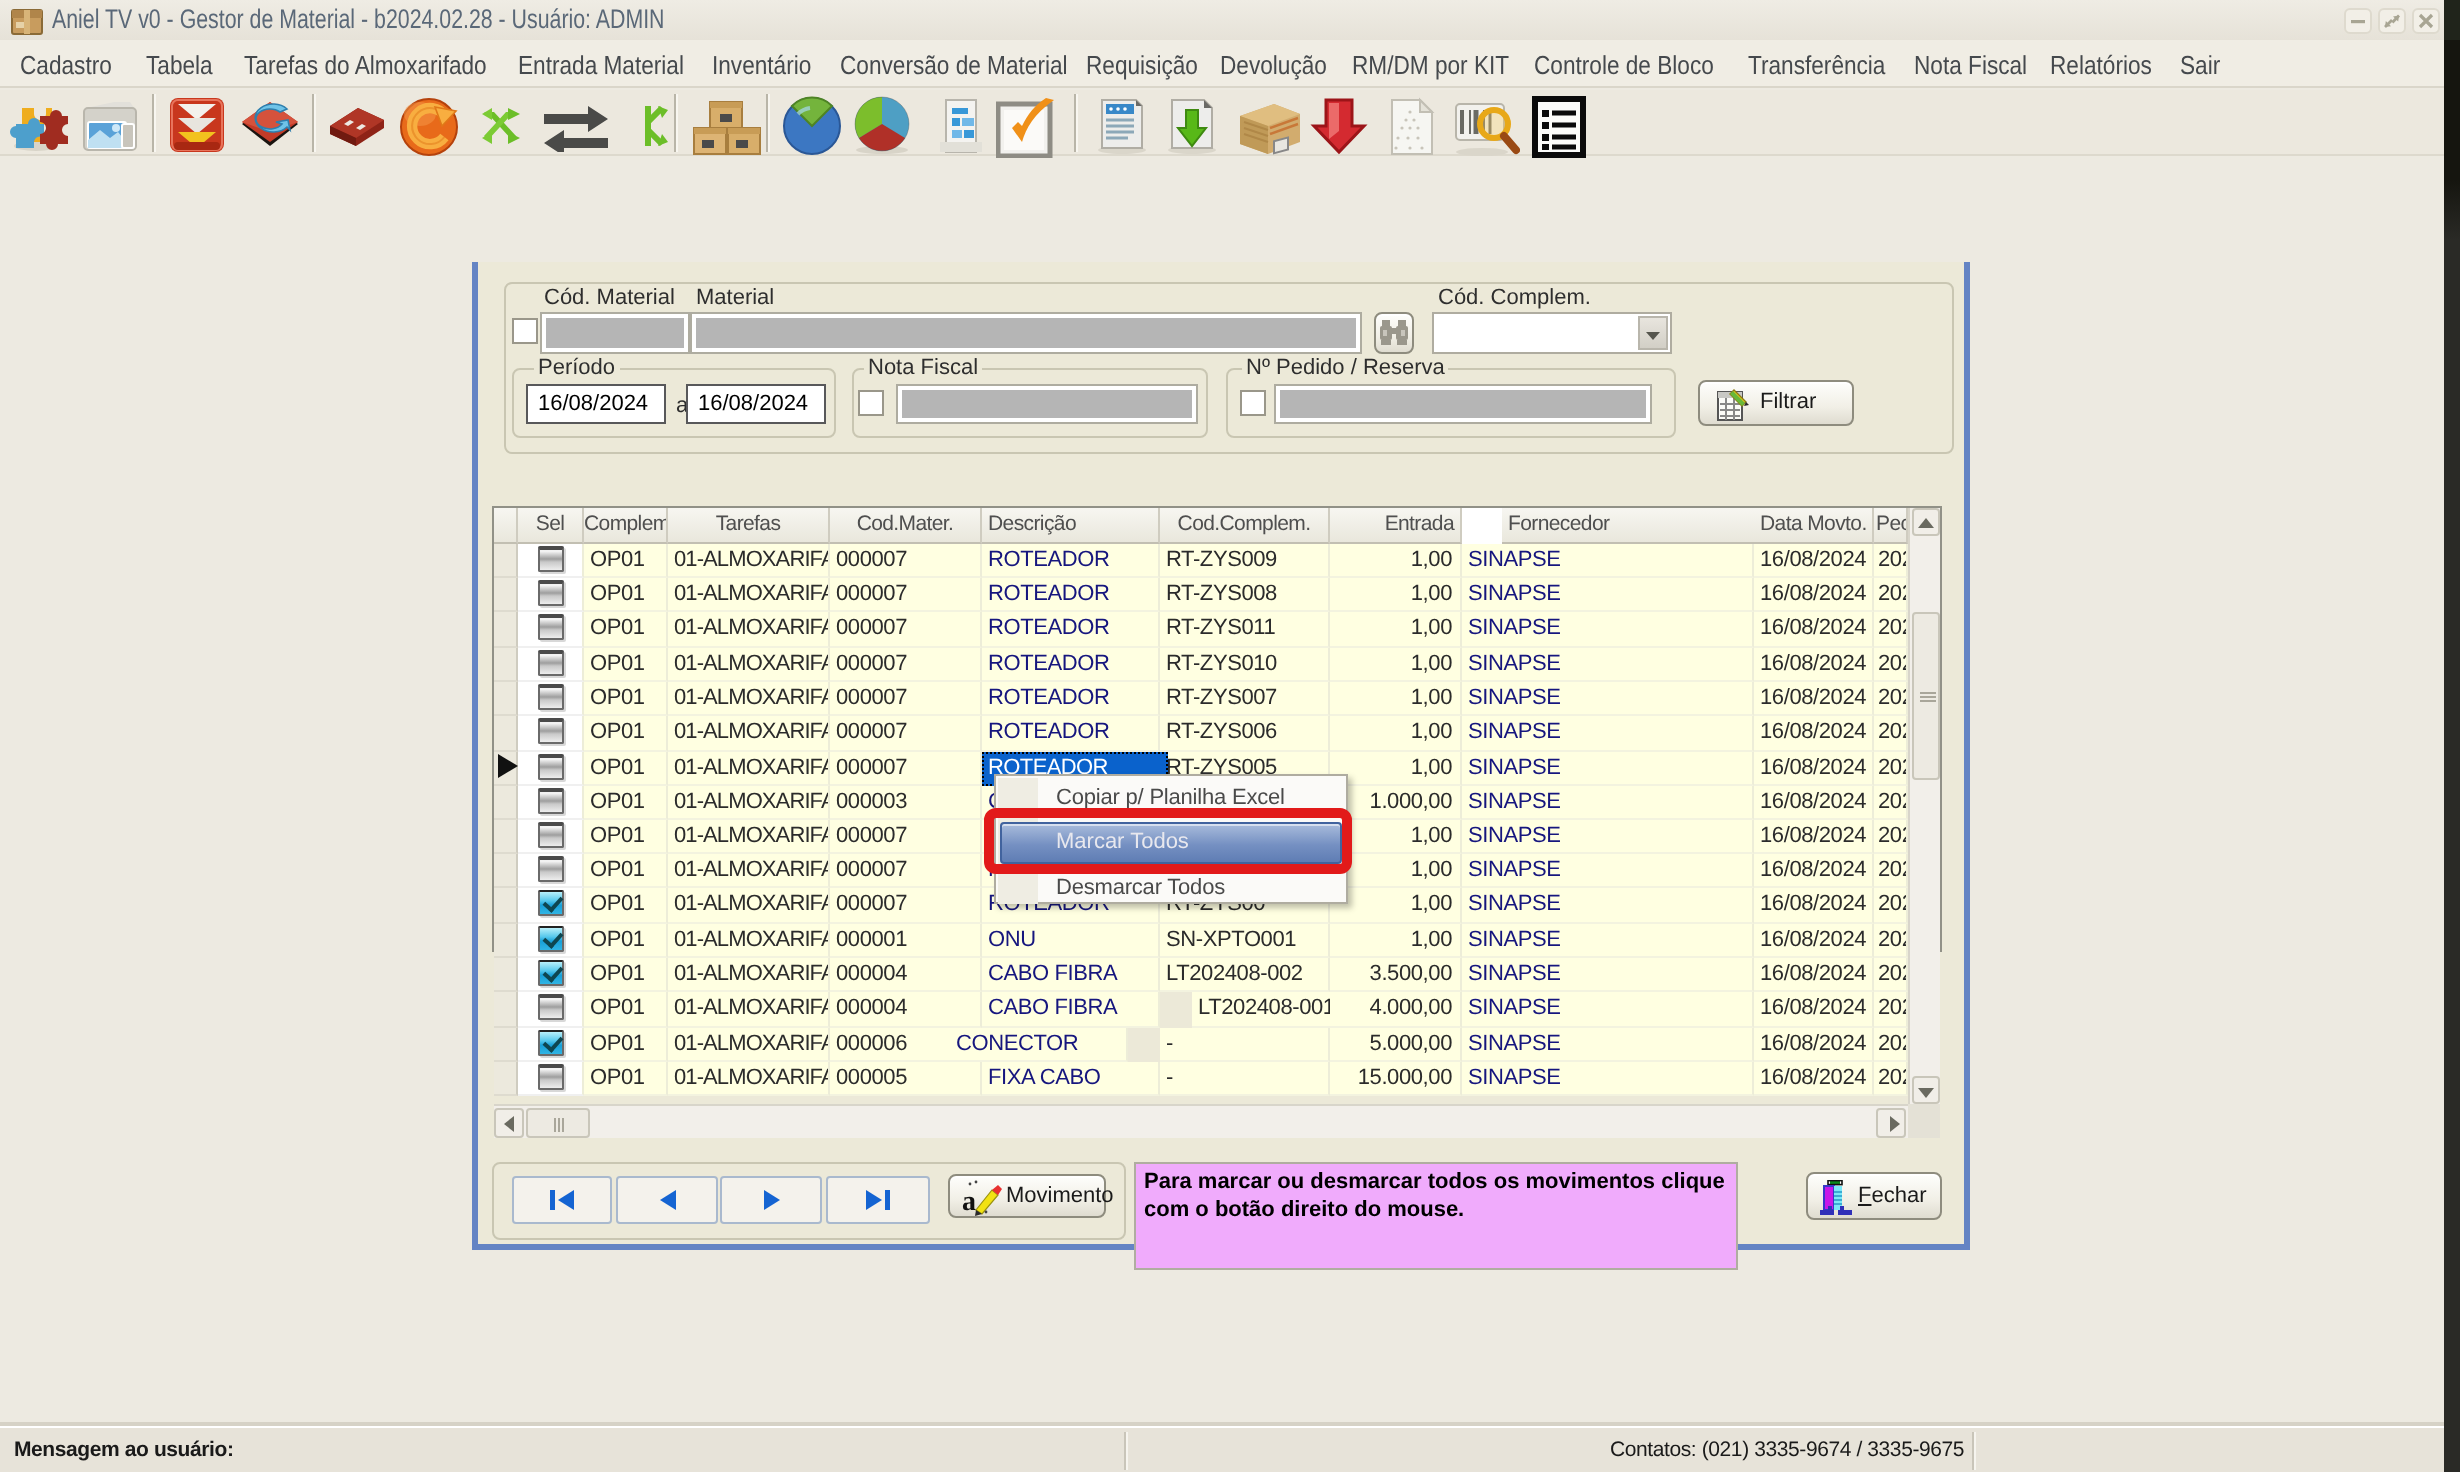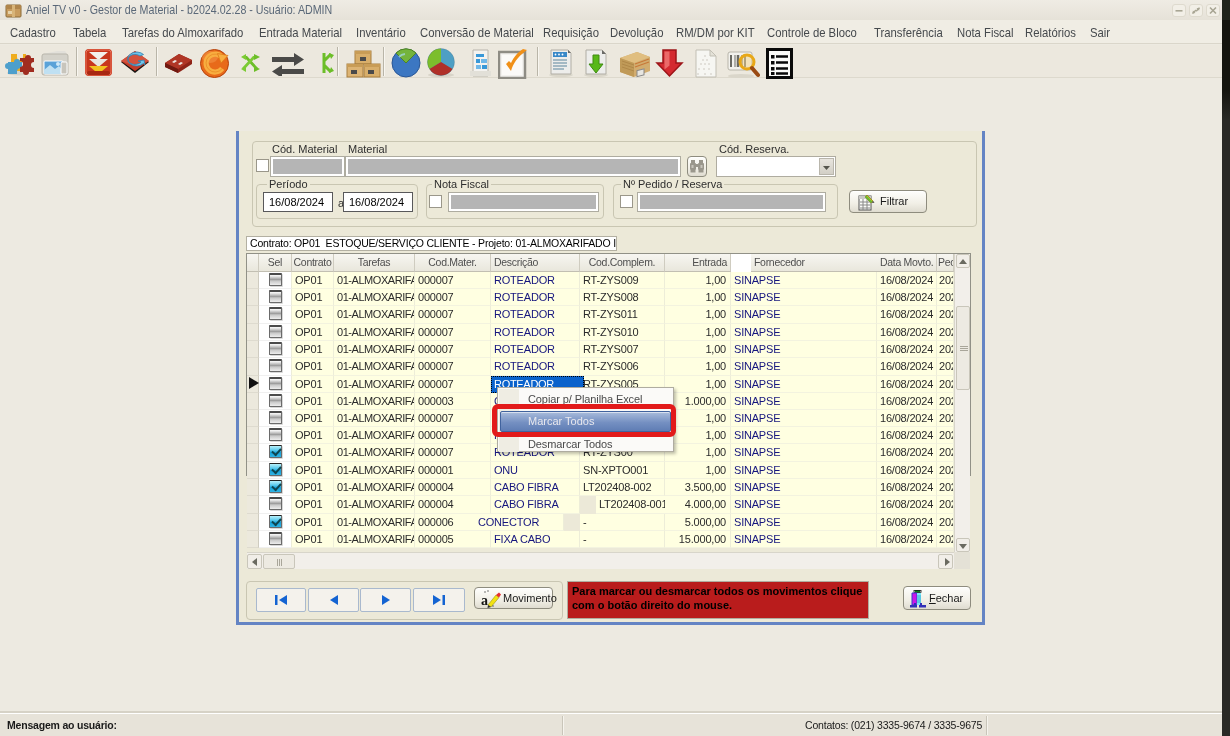--- a/index.html
+++ b/index.html
@@ -305,21 +305,21 @@
             <rect x="0" y="3" width="6" height="7" rx="1"></rect>
             <rect x="8" y="3" width="6" height="7" rx="1"></rect>
             <rect x="6" y="4" width="2" height="3"></rect>
             <rect x="0.5" y="10" width="5" height="2.5"></rect>
             <rect x="8.5" y="10" width="5" height="2.5"></rect>
           </g>
           <rect x="1.5" y="5" width="2" height="3" fill="#C8C5BC"></rect>
           <rect x="10.5" y="5" width="2" height="3" fill="#C8C5BC"></rect>
         </svg>
       </div>
-    <div class="glabel" style="left:478px;top:12px;">Cód. Reserva.</div>
+    <div class="glabel" style="left:478px;top:12px;">Cód. Complem.</div>
     <div style="position:absolute;left:477px;top:25px;width:120px;height:21px;background:#fff;border:1px solid #AFACA0;">
       <div style="position:absolute;right:1px;top:1px;width:15px;height:17px;background:linear-gradient(#E8E5DE,#D2CFC6);border:1px solid #B9B6AC;">
           <svg width="13" height="15" style="position:absolute;left:0;top:1px;">
             <path d="M3 6 L10 6 L6.5 10 Z" fill="#55554d"></path>
           </svg>
         </div>
     </div>
 
     <div class="groove" style="left:17px;top:53px;width:162px;height:35px;"></div>
     <div class="glabel" style="left:28px;top:47px;">Período</div>
@@ -344,26 +344,25 @@
           <g stroke="#888" stroke-width="1">
             <path d="M2 8 h10 M2 11 h10 M2 14 h10 M5 5 v11 M9 5 v11"></path>
           </g>
           <path d="M9 1 l6 6 -2 2 -6 -6 z" fill="#F2D018" stroke="#8a7a10" stroke-width="0.7"></path>
           <path d="M7 3 l1.5 -1.5 6 6 -1.5 1.5" fill="#68B838"></path>
           <path d="M15 7 l1.5 1.5 -2.5 0.5 z" fill="#2a2a2a"></path>
         </svg>
         <span style="position:absolute;left:30px;top:4px;">Filtrar</span>
       </div>
 
-    <div id="contrato-label">Contrato: OP01&nbsp; ESTOQUE/SERVIÇO CLIENTE - Projeto: 01-ALMOXARIFADO I</div>
 
     <div id="grid">
 <div class="gh" style="left:0;width:12px;"></div>
 <div class="gh" style="left:12px;width:33px;">Sel</div>
-<div class="gh" style="left:45px;width:42px;">Contrato</div>
+<div class="gh" style="left:45px;width:42px;">Complem</div>
 <div class="gh" style="left:87px;width:81px;">Tarefas</div>
 <div class="gh" style="left:168px;width:76px;">Cod.Mater.</div>
 <div class="gh" style="left:244px;width:89px;text-align:left;padding-left:3px;">Descrição</div>
 <div class="gh" style="left:333px;width:85px;">Cod.Complem.</div>
 <div class="gh" style="left:418px;width:66px;text-align:right;padding-right:3px;">Entrada</div>
 <div class="gh" style="left:484px;width:146px;text-align:left;padding-left:3px;margin-left:20px;">Fornecedor</div>
 <div class="gh" style="left:630px;width:60px;text-align:left;padding-left:3px;">Data Movto.</div>
 <div class="gh" style="left:690px;width:17px;text-align:left;padding-left:1px;">Pec</div>
 <div class="row" style="left:0;top:18px;width:708px;height:17px;">
 <div class="indcol" style="height:17px;"></div>
@@ -670,21 +669,21 @@
           <path d="M15 6 L18 3.5 L20 5.5 L18 8.5 Z" fill="#E83030"></path>
           <path d="M7 16 L10 18 L6.5 19 Z" fill="#2a2a2a"></path>
           <g fill="#444">
             <circle cx="4" cy="3" r="0.7"></circle>
             <circle cx="7" cy="2" r="0.7"></circle>
             <circle cx="12" cy="17" r="0.7"></circle>
           </g>
         </svg>
         <span style="position:absolute;left:28px;top:4px;">Movimento</span>
       </div>
-    <div style="position:absolute;left:328px;top:450px;width:302px;height:38px;background:#b91c1c;border:1px solid #B0ADA0;font-size:11px;font-weight:bold;color:#000;padding:2px 4px;line-height:14px;">Para marcar ou desmarcar todos os movimentos clique com o botão direito do mouse.</div>
+    <div style="position:absolute;left:328px;top:450px;width:302px;height:54px;background:#f0abfc;border:1px solid #B0ADA0;font-size:11px;font-weight:bold;color:#000;padding:2px 4px;line-height:14px;">Para marcar ou desmarcar todos os movimentos clique com o botão direito do mouse.</div>
     <div class="xpbtn" id="fechar" style="left:664px;top:455px;width:68px;height:24px;">
         <svg width="16" height="18" viewBox="0 0 16 18" style="position:absolute;left:6px;top:3px;">
           <rect x="5" y="0" width="5" height="2.5" fill="#0A8A1A"></rect>
           <rect x="4" y="0.3" width="7" height="2" fill="none" stroke="#111" stroke-width="0.8"></rect>
           <rect x="2" y="3" width="5" height="12" fill="#C818E8"></rect>
           <path d="M2 3 h5 v12 h-5 z" fill="none" stroke="#3838C8" stroke-width="1"></path>
           <rect x="7" y="3" width="4" height="12" fill="#7AE8F8"></rect>
           <g stroke="#2898C8" stroke-width="0.8">
             <path d="M7 6 h4 M7 8 h4 M7 10 h4 M7 12 h4"></path>
           </g>

